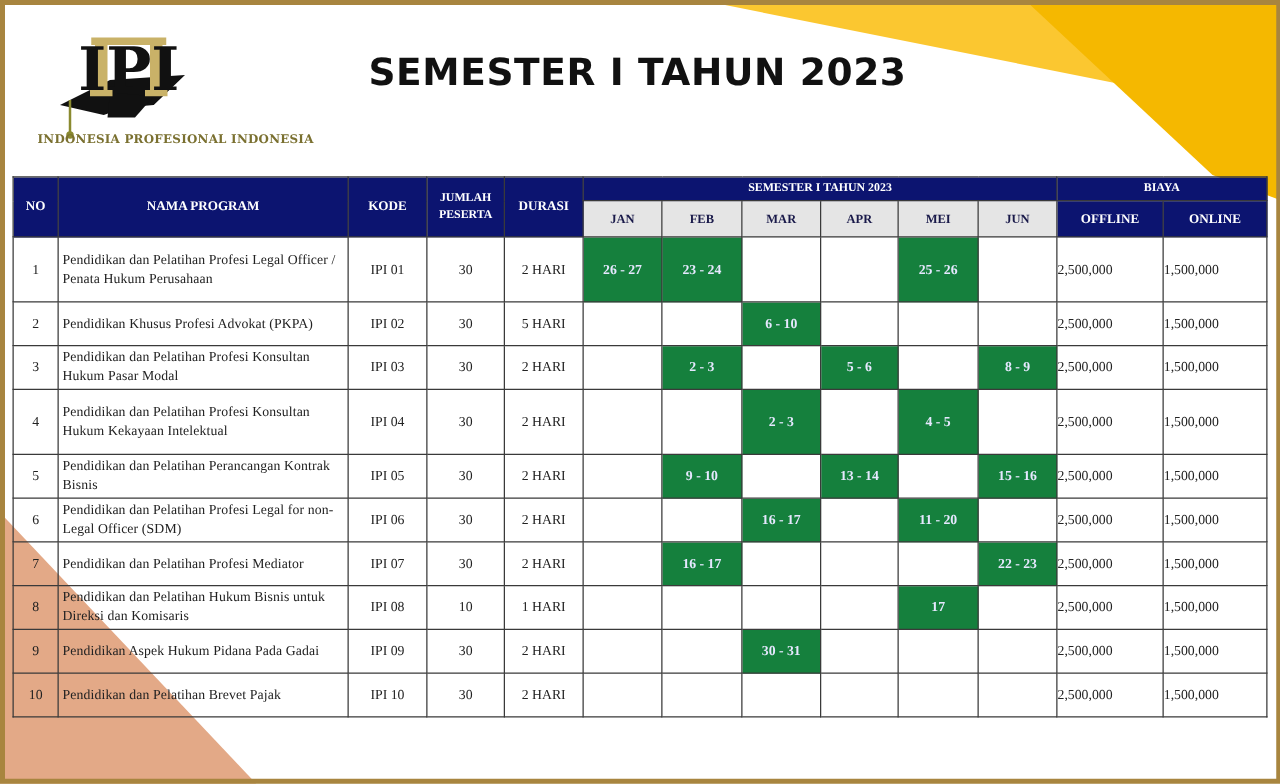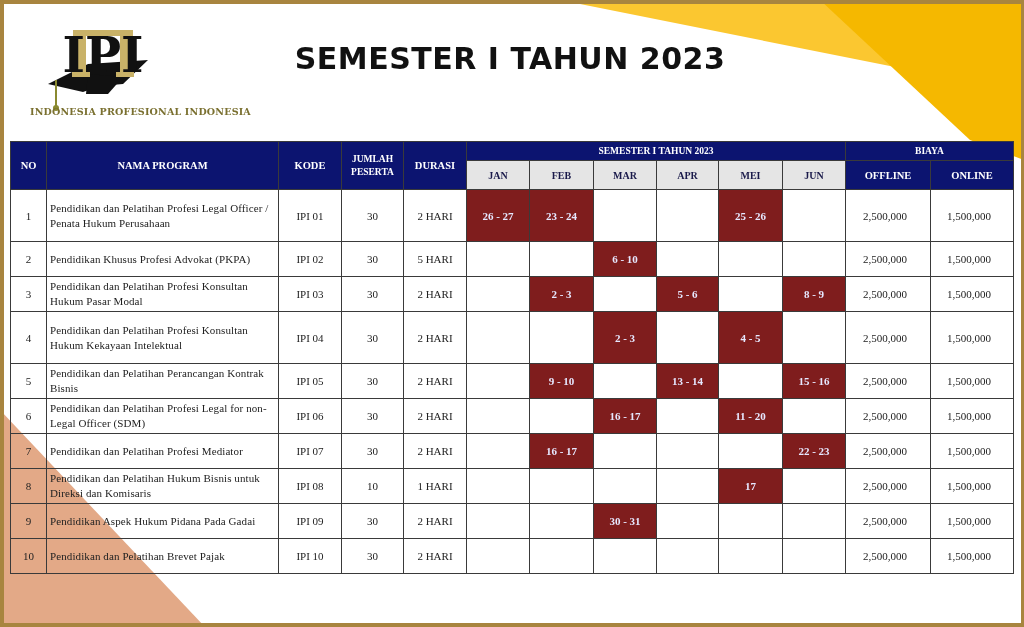--- a/index.html
+++ b/index.html
@@ -13,22 +13,22 @@
   table.sched { position:absolute; left:10px; top:141px; border-collapse:collapse; table-layout:fixed; z-index:10; font-family:Liberation Serif, serif; }
   table.sched td, table.sched th { border:1px solid #3a3a3a; padding:0; box-sizing:border-box; }
   th.hd { background:#0c1470; color:#ffffff; font-weight:bold; font-size:10.5px; text-align:center; vertical-align:middle; line-height:13px; }
   th.hd.small { font-size:9.5px; }
   th.month { background:#e5e5e5; color:#1a1a4a; font-weight:bold; font-size:10px; height:29px; }
   th.sem { height:19px; font-size:9.5px; }
   td { font-size:11px; color:#222; vertical-align:middle; background:transparent; }
   td.no { text-align:center; }
   td.nama { text-align:left; padding-left:3px !important; line-height:15px; font-size:11px; letter-spacing:0.1px; }
   td.c { text-align:center; }
-  td.r { text-align:center; padding-right:6px !important; }
-  td.filled { background:#7f1d1d; color:#e6e8ff; text-align:center; font-weight:bold; font-size:11px; }
+  td.r { text-align:left; padding-right:6px !important; }
+  td.filled { background:#15803d; color:#e6e8ff; text-align:center; font-weight:bold; font-size:11px; }
   td.white { background:#ffffff; }
 </style>
 </head>
 <body>
 
 <svg class="bg-layer" width="1024" height="627" viewBox="0 0 1024 627">
   <polygon points="560,0 1024,0 1024,150 900,68" fill="#fbc730"></polygon>
   <polygon points="820,0 1024,0 1024,160 970,140 895,70" fill="#f5b800"></polygon>
   <polygon points="0,410 0,627 205,627" fill="#e3a987"></polygon>
 </svg>

